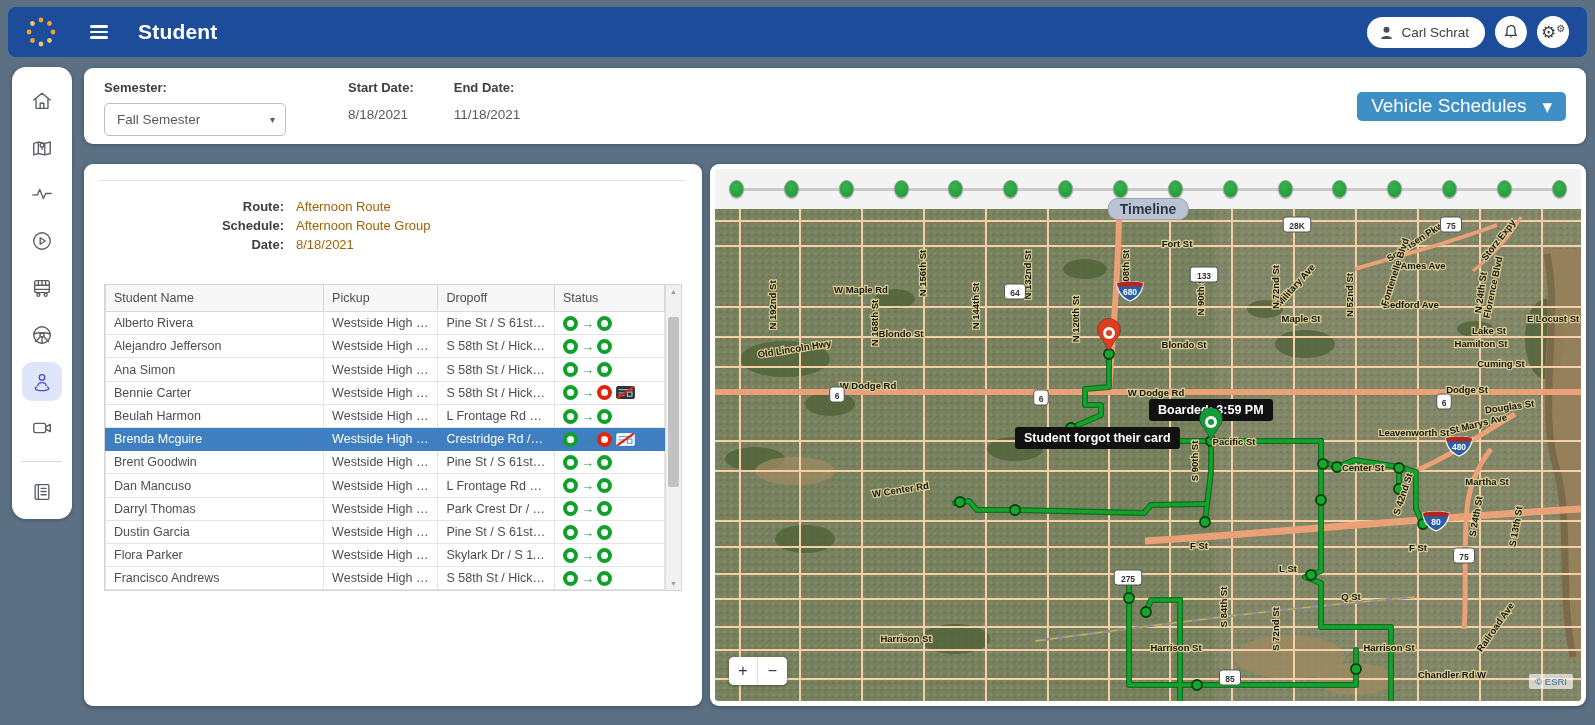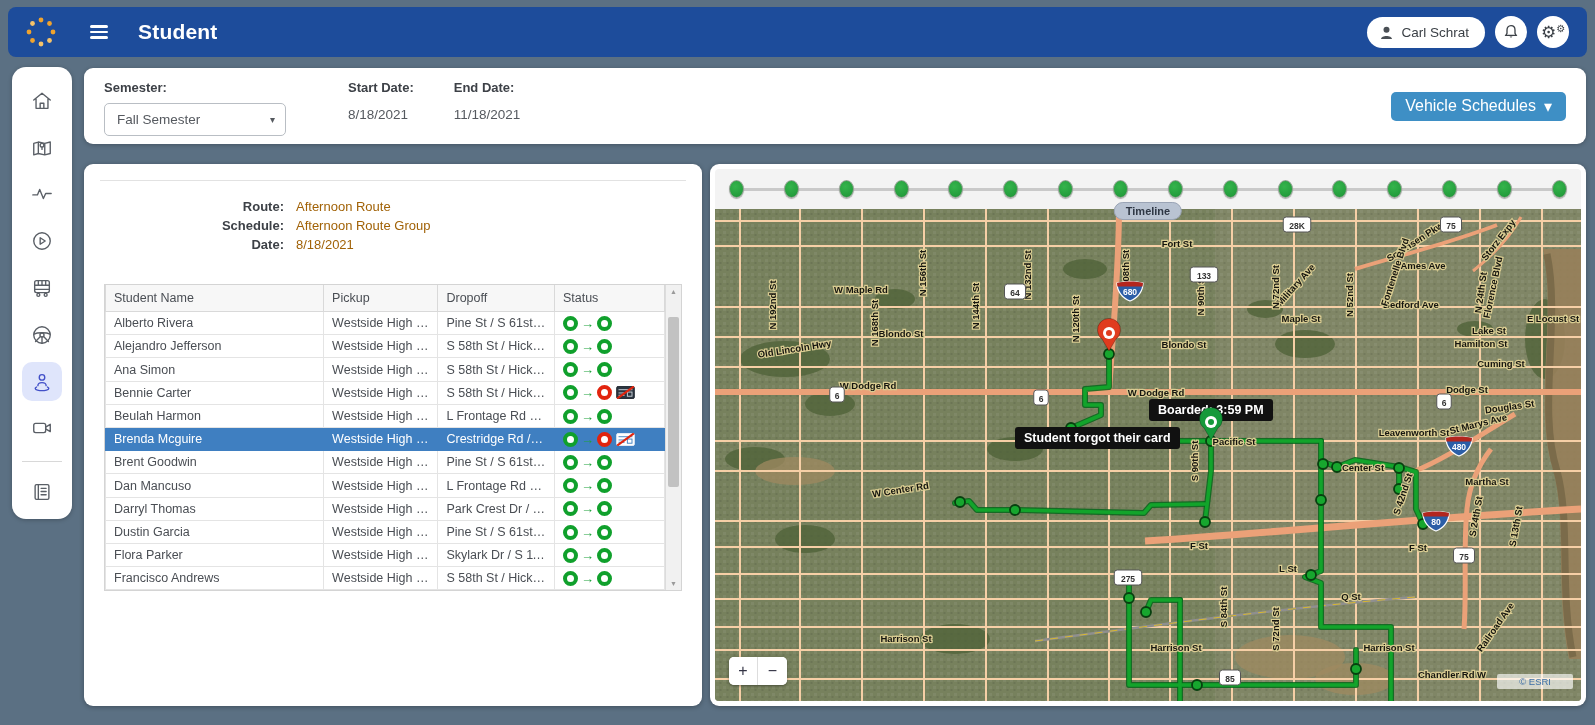--- a/index.html
+++ b/index.html
@@ -33,21 +33,21 @@
   
   .filterbar{position:absolute;left:84px;top:68px;width:1502px;height:76px;background:#fff;border-radius:9px;
              box-shadow:0 1px 4px rgba(0,0,0,.25);box-sizing:border-box;padding:12px 20px;display:flex;}
   .f-group{margin-right:40px;}
   .f-label{font-size:13px;font-weight:bold;color:#3d4147;margin-bottom:8px;}
   .f-value{font-size:13.5px;color:#55595f;margin-top:12px;}
   .select-box{margin-top:7px;width:158px;border:1px solid #b9bec4;border-radius:5px;height:31px;display:flex;
               align-items:center;justify-content:space-between;padding:0 10px 0 12px;font-size:13.5px;color:#55595f;cursor:pointer;}
   .select-caret{font-size:10px;color:#55595f;}
   .veh-btn{margin-left:auto;align-self:center;background:#3e8fc5;color:#fff;border:none;border-radius:5px;
-           height:29px;padding:0 14px;font-size:16px;font-family:inherit;cursor:pointer;display:flex;align-items:center;gap:8px;}
+           height:29px;padding:0 14px;font-size:19px;font-family:inherit;cursor:pointer;display:flex;align-items:center;gap:16px;}
 
   
   .route-panel{position:absolute;left:84px;top:164px;width:618px;height:542px;background:#fff;border-radius:9px;
                box-shadow:0 1px 5px rgba(0,0,0,.3);box-sizing:border-box;padding:16px 20px;}
   .rp-head{display:flex;align-items:center;justify-content:space-between;padding:6px 12px 14px;}
   .rp-title{font-size:16px;color:#4a4e54;}
   .close-btn{width:24px;height:24px;background:#e23c10;border:none;border-radius:4px;color:#fff;font-size:13px;
              font-weight:bold;cursor:pointer;display:flex;align-items:center;justify-content:center;font-family:inherit;}
   .rp-divider{height:1px;background:#e2e2e2;margin:0 -4px;}
   .rp-fields{padding:18px 0 14px 40px;}
@@ -80,33 +80,33 @@
   
   .map-panel{position:absolute;left:710px;top:164px;width:876px;height:542px;background:#fff;border-radius:9px;
              box-shadow:0 1px 5px rgba(0,0,0,.3);box-sizing:border-box;padding:5px;}
   .timeline-strip{height:40px;background:#f3f3f3;border-radius:4px 4px 0 0;position:relative;display:flex;
                   align-items:center;padding:0 14px;z-index:3;}
   .timeline-line{position:absolute;left:20px;right:20px;top:19px;height:3px;background:#c9c9c9;}
   .timeline-dots{position:relative;width:100%;display:flex;justify-content:space-between;align-items:center;}
   .tdot{width:13px;height:16px;border-radius:50%;background:radial-gradient(circle at 40% 35%, #35b44c, #1d9436);
         border:1px solid #8fa08f;box-shadow:0 1px 1px rgba(0,0,0,.3);cursor:pointer;}
   .timeline-pill{position:absolute;left:50%;transform:translateX(-50%);bottom:-11px;background:#b9c3d2;
-                 border:1px solid #9aa4b5;color:#2f3744;font-size:11px;font-weight:bold;border-radius:10px;
+                 border:1px solid #9aa4b5;color:#2f3744;font-size:14px;font-weight:bold;border-radius:10px;
                  padding:2px 11px;z-index:4;}
   .map-area{position:relative;height:492px;overflow:hidden;background:#77815d;border-radius:0 0 4px 4px;cursor:grab;}
   .map-svg,.pin-svg{position:absolute;left:0;top:0;width:100%;height:100%;}
   .pin-svg{z-index:3;pointer-events:none;}
   .map-tooltip{position:absolute;background:#111;color:#fff;font-size:12.5px;font-weight:bold;
                padding:4px 9px;border-radius:3px;white-space:nowrap;z-index:2;}
   .zoom-ctl{position:absolute;left:14px;bottom:16px;background:#fff;border-radius:5px;display:flex;z-index:5;
             box-shadow:0 1px 3px rgba(0,0,0,.4);overflow:hidden;}
   .zoom-ctl button{width:29px;height:28px;border:none;background:#fff;font-size:16px;color:#334;cursor:pointer;font-family:inherit;}
   .zoom-ctl button:first-child{border-right:1px solid #ddd;}
   .esri{position:absolute;right:8px;bottom:12px;background:rgba(255,255,255,.65);color:#3b6ea5;font-size:9.5px;
-        padding:2px 22px;border-radius:2px;z-index:5;}
+        padding:2px 6px;border-radius:2px;z-index:5;}
   .map-label{font-size:9.5px;font-weight:bold;fill:#15150f;paint-order:stroke;stroke:#d9cc92;stroke-width:2.4px;}
   .shield-us-txt,.shield-i-txt{font-size:8.5px;font-weight:bold;text-anchor:middle;}
   .shield-us-txt{fill:#333;}
   .shield-i-txt{fill:#fff;}
 </style>
 </head>
 <body>
 
 <div id="app">
 

